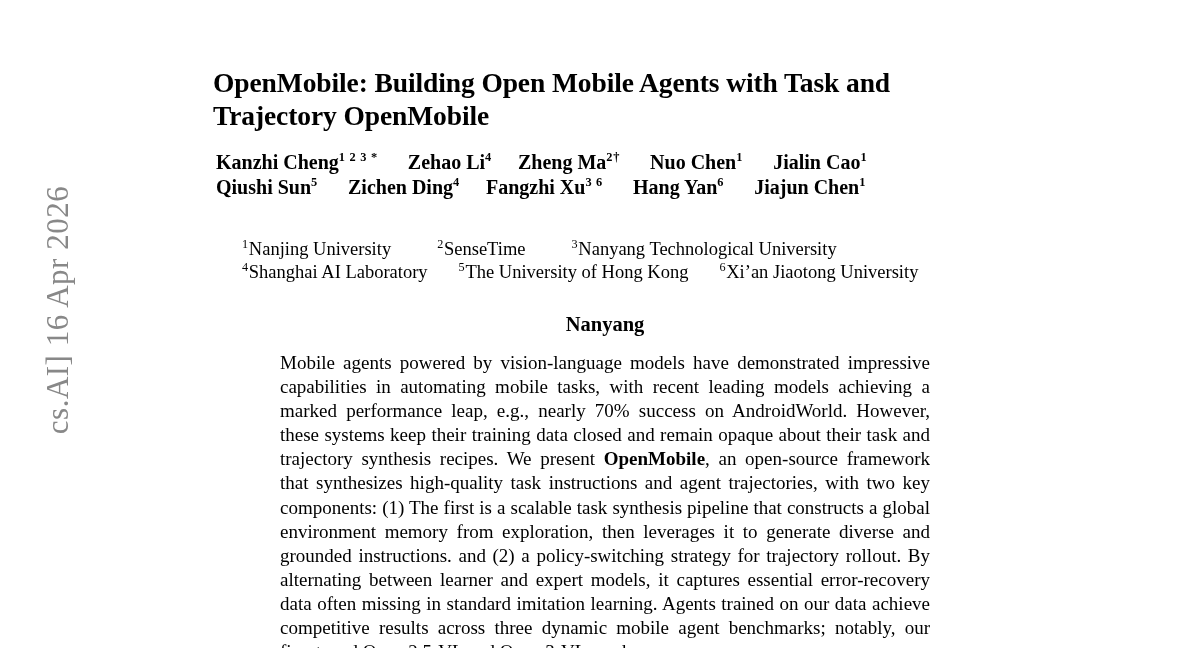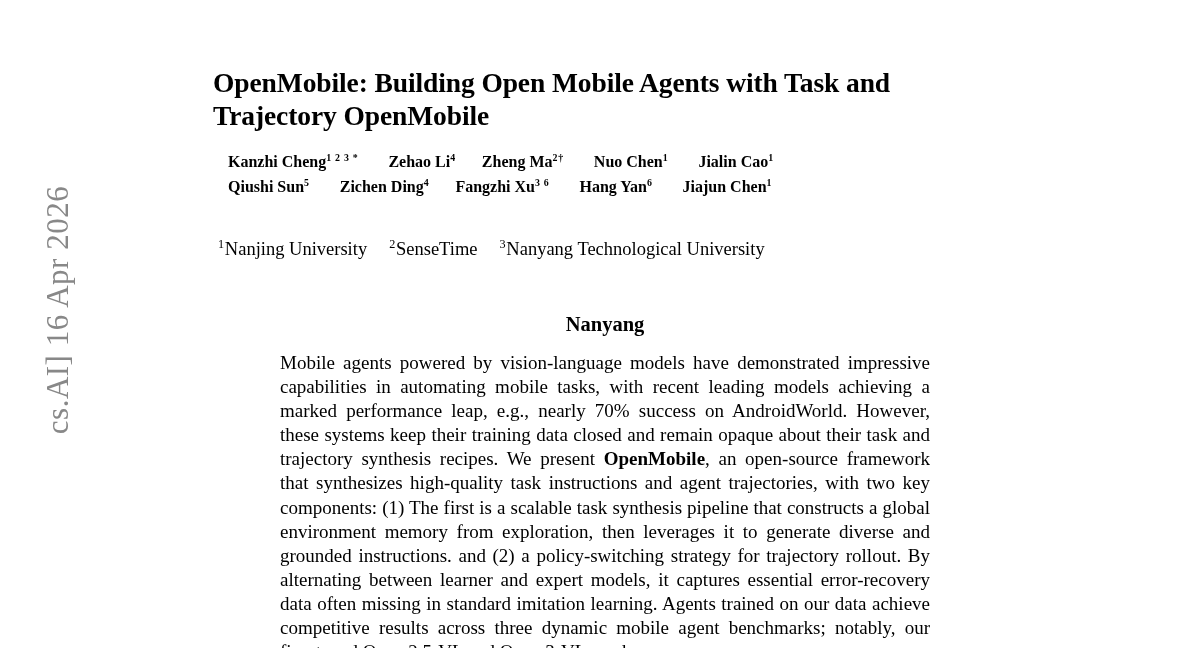--- a/index.html
+++ b/index.html
@@ -54,24 +54,24 @@
     top: 48px;
     width: 790px;
     font-size: 27.5px;
     font-weight: bold;
     line-height: 33px;
     letter-spacing: -0.1px;
   }
 
   .authors {
     position: absolute;
-    left: 228px;
+    left: 216px;
     top: 150px;
     width: 760px;
-    font-size: 16px;
+    font-size: 20px;
     font-weight: bold;
     line-height: 24.5px;
     white-space: nowrap;
   }
   .author-line {
     display: block;
     white-space: nowrap;
   }
   .author {
     display: inline-block;
@@ -90,21 +90,21 @@
   .affiliations {
     position: absolute;
     left: 218px;
     top: 238px;
     width: 760px;
     font-size: 18.5px;
     line-height: 23px;
     white-space: nowrap;
   }
   .affil-line { display: block; white-space: nowrap; }
-  .affil { display: inline-block; }
+  .affil { display: inline-block; margin-left: 24px; }
   .affil-gap { display: inline-block; width: 22px; }
   .affil-gap-sm { display: inline-block; width: 7px; }
   .affiliations sup { font-size: 0.66em; }
 
   .abstract-heading {
     position: absolute;
     left: 280px;
     top: 313px;
     width: 650px;
     text-align: center;
@@ -136,19 +136,20 @@
 
   <h1 class="title">OpenMobile: Building Open Mobile Agents with Task and Trajectory OpenMobile</h1>
 
   <div class="authors">
       <span class="author-line"><span class="author">Kanzhi Cheng<sup>1 2 3 *</sup></span><span class="gap-lg"></span><span class="author">Zehao Li<sup>4</sup></span><span class="gap-md"></span><span class="author">Zheng Ma<sup>2†</sup></span><span class="gap-lg"></span><span class="author">Nuo Chen<sup>1</sup></span><span class="gap-lg"></span><span class="author">Jialin Cao<sup>1</sup></span></span>
       <span class="author-line"><span class="author">Qiushi Sun<sup>5</sup></span><span class="gap-lg"></span><span class="author">Zichen Ding<sup>4</sup></span><span class="gap-md"></span><span class="author">Fangzhi Xu<sup>3 6</sup></span><span class="gap-lg"></span><span class="author">Hang Yan<sup>6</sup></span><span class="gap-lg"></span><span class="author">Jiajun Chen<sup>1</sup></span></span>
     </div>
 
   <div class="affiliations">
       <span class="affil-line"><span class="affil"><sup>1</sup>Nanjing University</span><span class="affil-gap"></span><span class="affil"><sup>2</sup>SenseTime</span><span class="affil-gap"></span><span class="affil"><sup>3</sup>Nanyang Technological University</span></span>
+      <span class="affil-line"><span class="affil"><sup>4</sup>Shanghai AI Laboratory</span><span class="affil-gap-sm"></span><span class="affil"><sup>5</sup>The University of Hong Kong</span><span class="affil-gap-sm"></span><span class="affil"><sup>6</sup>Xi’an Jiaotong University</span></span>
     </div>
 
   <div class="abstract-heading">Nanyang</div>
 
   <div class="abstract-body">Mobile agents powered by vision-language models have demonstrated impressive capabilities in automating mobile tasks, with recent leading models achieving a marked performance leap, e.g., nearly 70% success on AndroidWorld. However, these systems keep their training data closed and remain opaque about their task and trajectory synthesis recipes. We present <b>OpenMobile</b>, an open-source framework that synthesizes high-quality task instructions and agent trajectories, with two key components: (1) The first is a scalable task synthesis pipeline that constructs a global environment memory from exploration, then leverages it to generate diverse and grounded instructions. and (2) a policy-switching strategy for trajectory rollout. By alternating between learner and expert models, it captures essential error-recovery data often missing in standard imitation learning. Agents trained on our data achieve competitive results across three dynamic mobile agent benchmarks; notably, our fine-tuned Qwen2.5-VL and Qwen3-VL reach</div>
 
 </div>
 
 </body></html>

